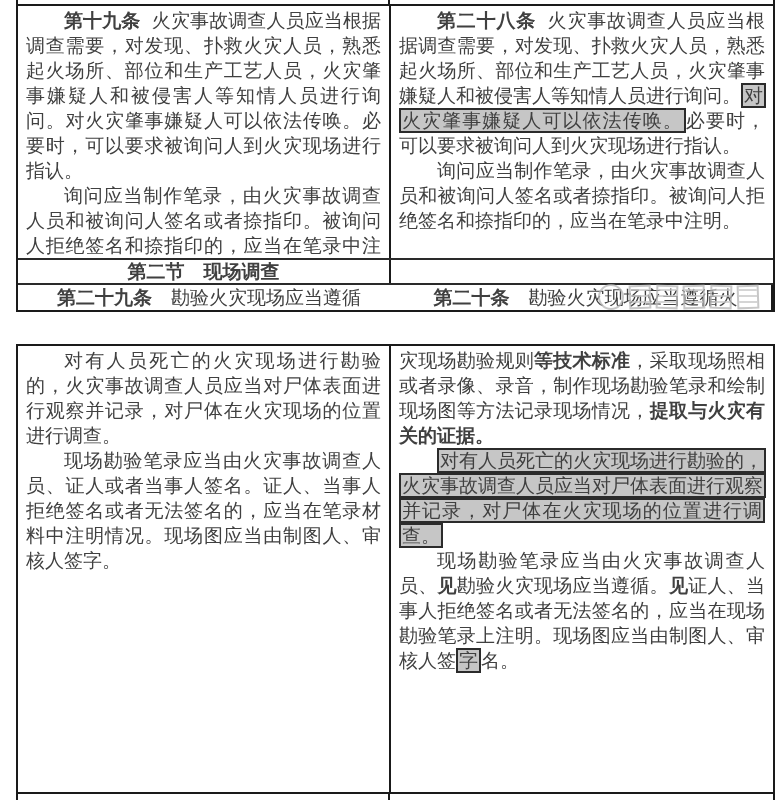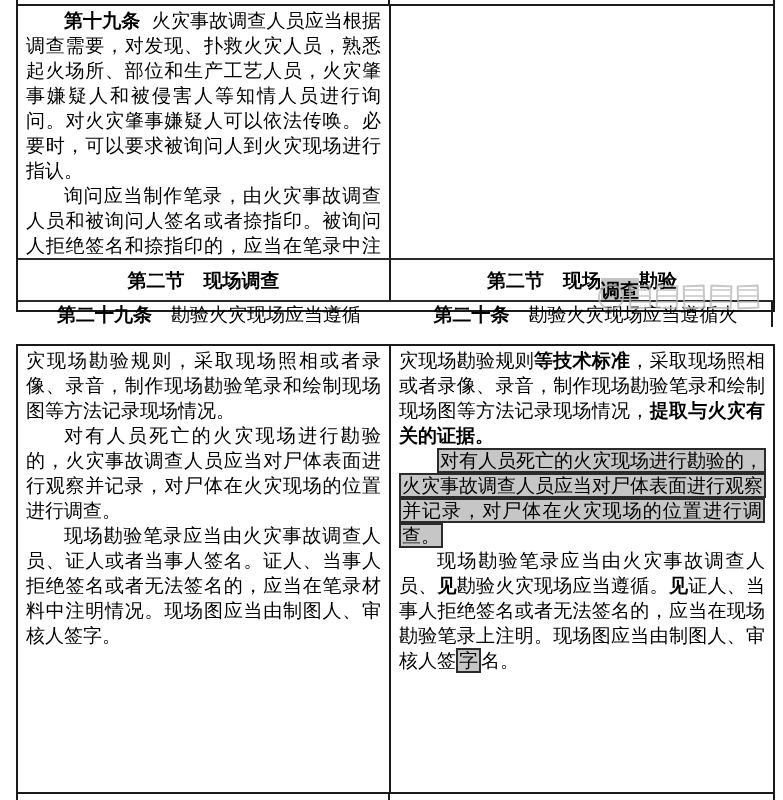--- a/index.html
+++ b/index.html
@@ -1,38 +1,38 @@
 <!DOCTYPE html>
 <html><head>
 <meta charset="utf-8">
 <style>
   html,body{margin:0;padding:0;background:#ffffff;}
   .page{
     position:relative; width:783px; height:800px; overflow:hidden;
-    background:#ffffff; color:#000000;
+    background:#ffffff; color:#404040;
     font-family:"Liberation Serif","DejaVu Serif",serif;
   }
   
   .doc-table{
     position:absolute; left:16px; width:759px;
     border:2px solid #1a1a1a; box-sizing:border-box; background:#fff;
   }
   .t-top{ top:4px; height:308px; }
   .t-bottom{ top:344px; height:450px; }
   .row{ display:flex; box-sizing:border-box; }
   .row + .row{ border-top:2px solid #2a2a2a; }
   .cell{
     box-sizing:border-box; padding:2px 8px 0 8px;
     font-size:19px; line-height:25px; text-align:justify;
     overflow:hidden;
   }
   .cell-l{ width:373px; border-right:2px solid #1a1a1a; }
   .cell-r{ flex:1; }
   .r-article{ height:252px; }
-  .r-section{ height:42px; }
+  .r-section{ height:25px;flex-direction:column; }
   .r-number{ height:27px; }
   .r-body{ height:446px; }
   .center-cell{
     display:flex; align-items:center; justify-content:center;
     text-align:center; padding-top:0; font-weight:700;
   }
   .num-cell{ font-weight:400; }
   p.para{ margin:0; text-indent:2em; }
   p.cont{ text-indent:0; }
   .art-no{ font-weight:700; margin-right:0.6em; }
@@ -77,20 +77,24 @@
     <div class="v v-r"></div>
   </div>
 
   <div class="doc-table t-top">
 
     <div class="row r-article">
       <div class="cell cell-l">
         <p class="para"><span class="art-no">第十九条</span><span>火灾事故调查人员应当根据调查需要，对发现、扑救火灾人员，熟悉起火场所、部位和生产工艺人员，火灾肇事嫌疑人和被侵害人等知情人员进行询问。对火灾肇事嫌疑人可以依法传唤。必要时，可以要求被询问人到火灾现场进行指认。</span></p>
         <p class="para"><span>询问应当制作笔录，由火灾事故调查人员和被询问人签名或者捺指印。被询问人拒绝签名和捺指印的，应当在笔录中注明。</span></p>
       </div>
+      <div class="cell cell-r">
+        <p class="para"><span class="art-no">第二十八条</span><span>火灾事故调查人员应当根据调查需要，对发现、扑救火灾人员，熟悉起火场所、部位和生产工艺人员，火灾肇事嫌疑人和被侵害人等知情人员进行询问。</span><span class="boxed">对火灾肇事嫌疑人可以依法传唤。</span><span>必要时，可以要求被询问人到火灾现场进行指认。</span></p>
+        <p class="para"><span>询问应当制作笔录，由火灾事故调查人员和被询问人签名或者捺指印。被询问人拒绝签名和捺指印的，应当在笔录中注明。</span></p>
+      </div>
     </div>
 
     <div class="row r-section">
       <div class="cell cell-l center-cell">
         <span>第二节</span>
           <span class="sp"></span>
           <span>现场调查</span>
       </div>
       <div class="cell cell-r center-cell">
         <span>第二节</span>
@@ -122,21 +126,20 @@
     <div class="wm-glyph"></div>
     <div class="wm-glyph"></div>
     <div class="wm-glyph"></div>
     <div class="wm-glyph"></div>
   </div>
 
   <div class="doc-table t-bottom">
     <div class="row r-body">
 
       <div class="cell cell-l">
-        <p class="para cont"><span>灾现场勘验规则，采取现场照相或者录像、录音，制作现场勘验笔录和绘制现场图等方法记录现场情况。</span></p>
         <p class="para"><span>对有人员死亡的火灾现场进行勘验的，火灾事故调查人员应当对尸体表面进行观察并记录，对尸体在火灾现场的位置进行调查。</span></p>
         <p class="para"><span>现场勘验笔录应当由火灾事故调查人员、证人或者当事人签名。证人、当事人拒绝签名或者无法签名的，应当在笔录材料中注明情况。现场图应当由制图人、审核人签字。</span></p>
       </div>
 
       <div class="cell cell-r">
         <p class="para cont"><span>灾现场勘验规则</span><span class="b">等技术标准</span><span>，采取现场照相或者录像、录音，制作现场勘验笔录和绘制现场图等方法记录现场情况，</span><span class="b">提取与火灾有关的证据。</span></p>
         <p class="para"><span class="boxed">对有人员死亡的火灾现场进行勘验的，火灾事故调查人员应当对尸体表面进行观察并记录，对尸体在火灾现场的位置进行调查。</span></p>
         <p class="para"><span>现场勘验笔录应当由火灾事故调查人员、</span><span class="b">见</span><span>勘验火灾现场应当遵循。</span><span class="b">见</span><span>证人、当事人拒绝签名或者无法签名的，应当在现场勘验笔录上注明。现场图应当由制图人、审核人签</span><span class="boxed">字</span><span>名。</span></p>
       </div>
 

